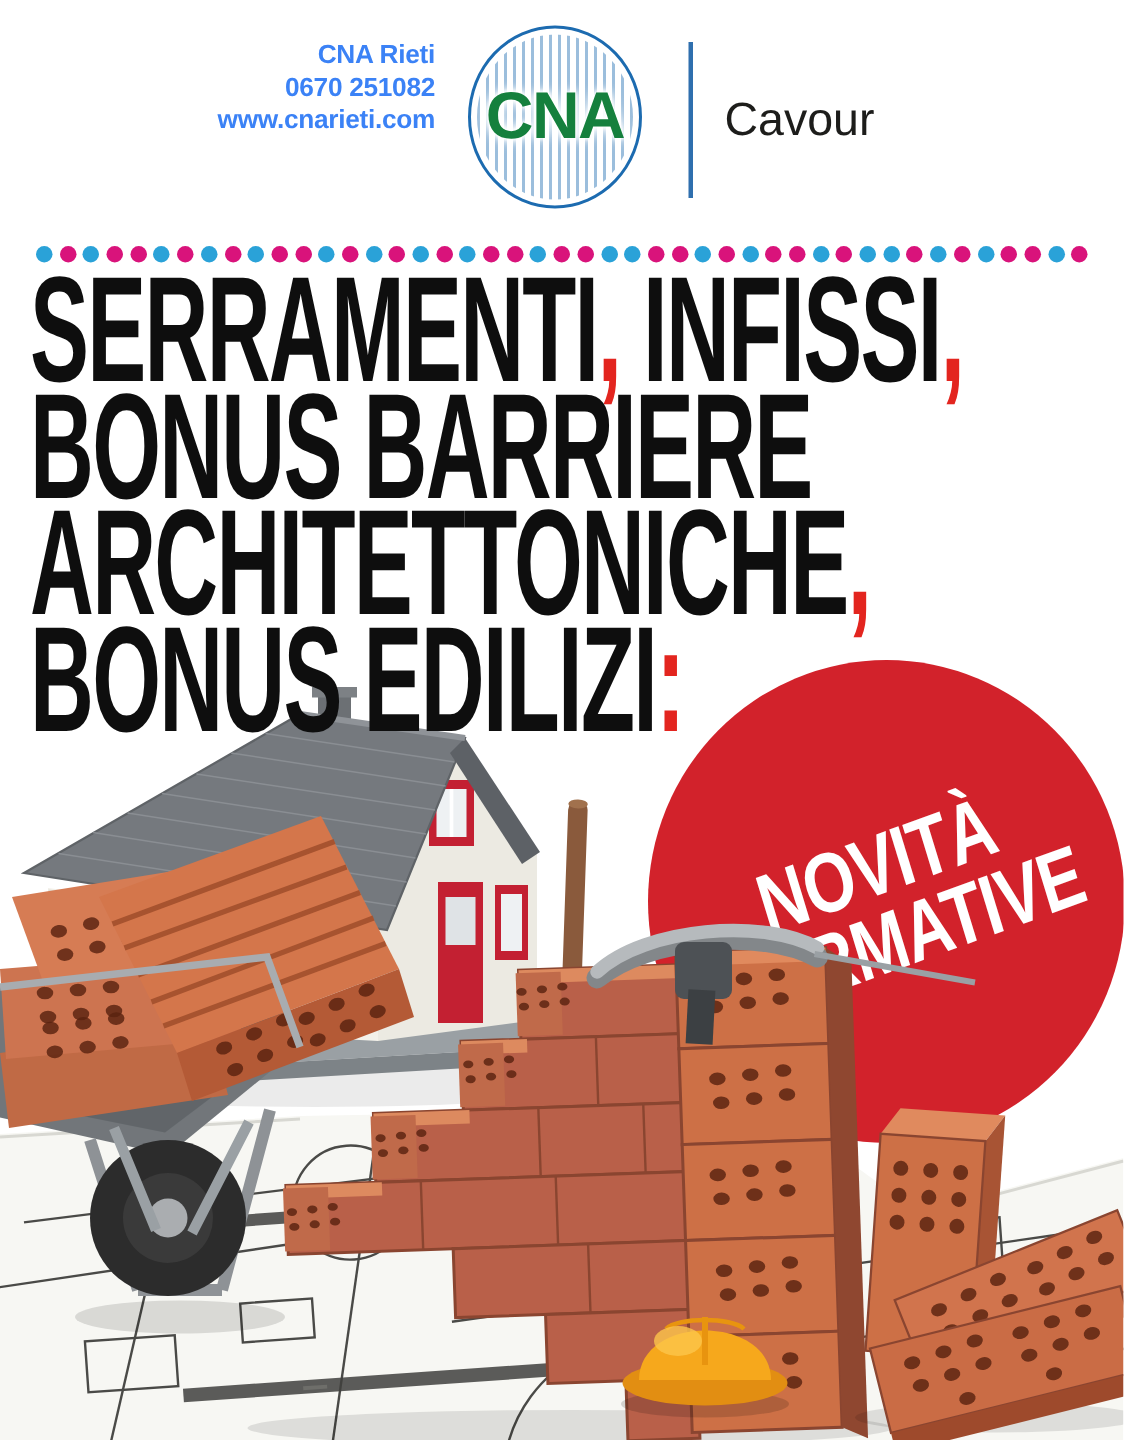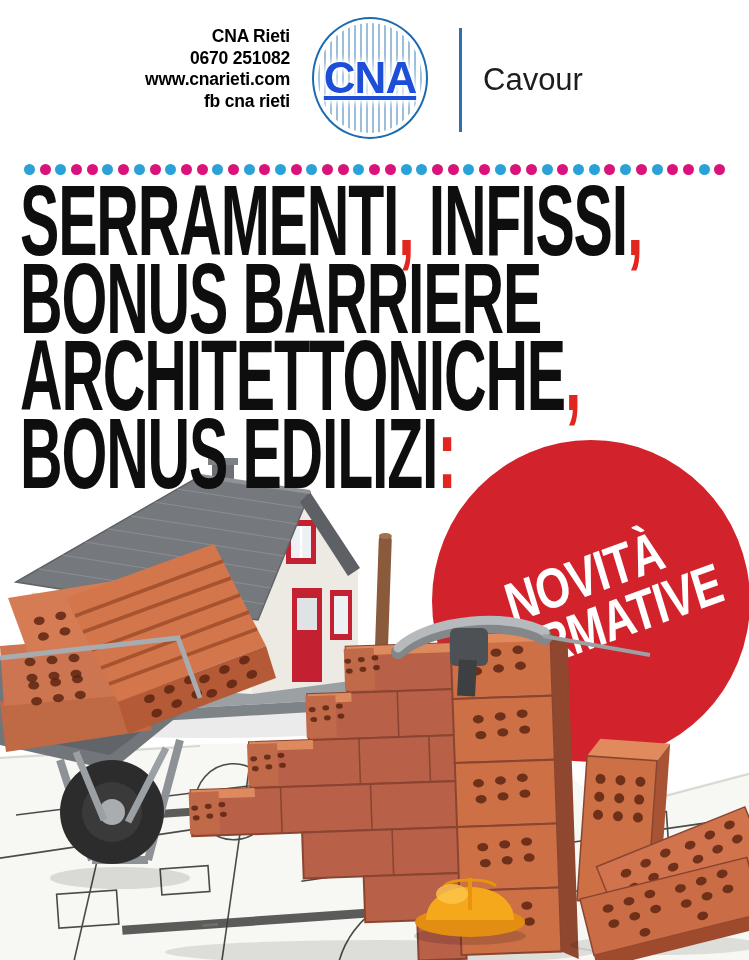--- a/index.html
+++ b/index.html
@@ -3,21 +3,21 @@
 <meta charset="utf-8">
 <style>
   html,body{margin:0;padding:0;}
   body{
     width:749px;height:960px;position:relative;background:#ffffff;
     font-family:"Liberation Sans","DejaVu Sans",sans-serif;overflow:hidden;
   }
   
   .contact-block{
     position:absolute;left:60px;top:26px;width:230px;text-align:right;
-    font-weight:bold;font-size:17.5px;line-height:21.5px;color:#000000;letter-spacing:-0.2px;
+    font-weight:bold;font-size:17.5px;line-height:21.5px;color:#3b82f6;letter-spacing:-0.2px;
   }
   .logo-circle{
     position:absolute;left:312px;top:17px;width:116px;height:122px;border-radius:50%;
     border:2px solid #1c6bb0;box-sizing:border-box;overflow:hidden;background:#fff;
   }
   .logo-stripes{
     position:absolute;inset:4px;border-radius:50%;
     background:repeating-linear-gradient(90deg,rgba(28,107,176,0.55) 0 2px,rgba(255,255,255,0) 2px 6px);
     opacity:.8;
   }
@@ -47,26 +47,25 @@
   
   .photo{position:absolute;left:0;top:440px;width:749px;height:520px;z-index:20;}
 </style>
 </head>
 <body>
 
 <div class="contact-block">
   <div>CNA Rieti</div>
   <div>0670 251082</div>
   <div>www.cnarieti.com</div>
-  <div>fb cna rieti</div>
 </div>
 
 <div class="logo-circle">
   <div class="logo-stripes"></div>
-  <div class="logo-word" style="color: #1d4ed8; text-decoration: underline;">CNA</div>
+  <div class="logo-word" style="color: #15803d;">CNA</div>
 </div>
 
 <div class="header-divider" style="background: rgb(47, 111, 174);"></div>
 <div class="region-label">Cavour</div>
 
 <div class="dots-row">
     <span class="dot" style="background: rgb(42, 162, 216);"></span>
     <span class="dot" style="background: rgb(217, 19, 123);"></span>
     <span class="dot" style="background: rgb(42, 162, 216);"></span>
     <span class="dot" style="background: rgb(217, 19, 123);"></span>

